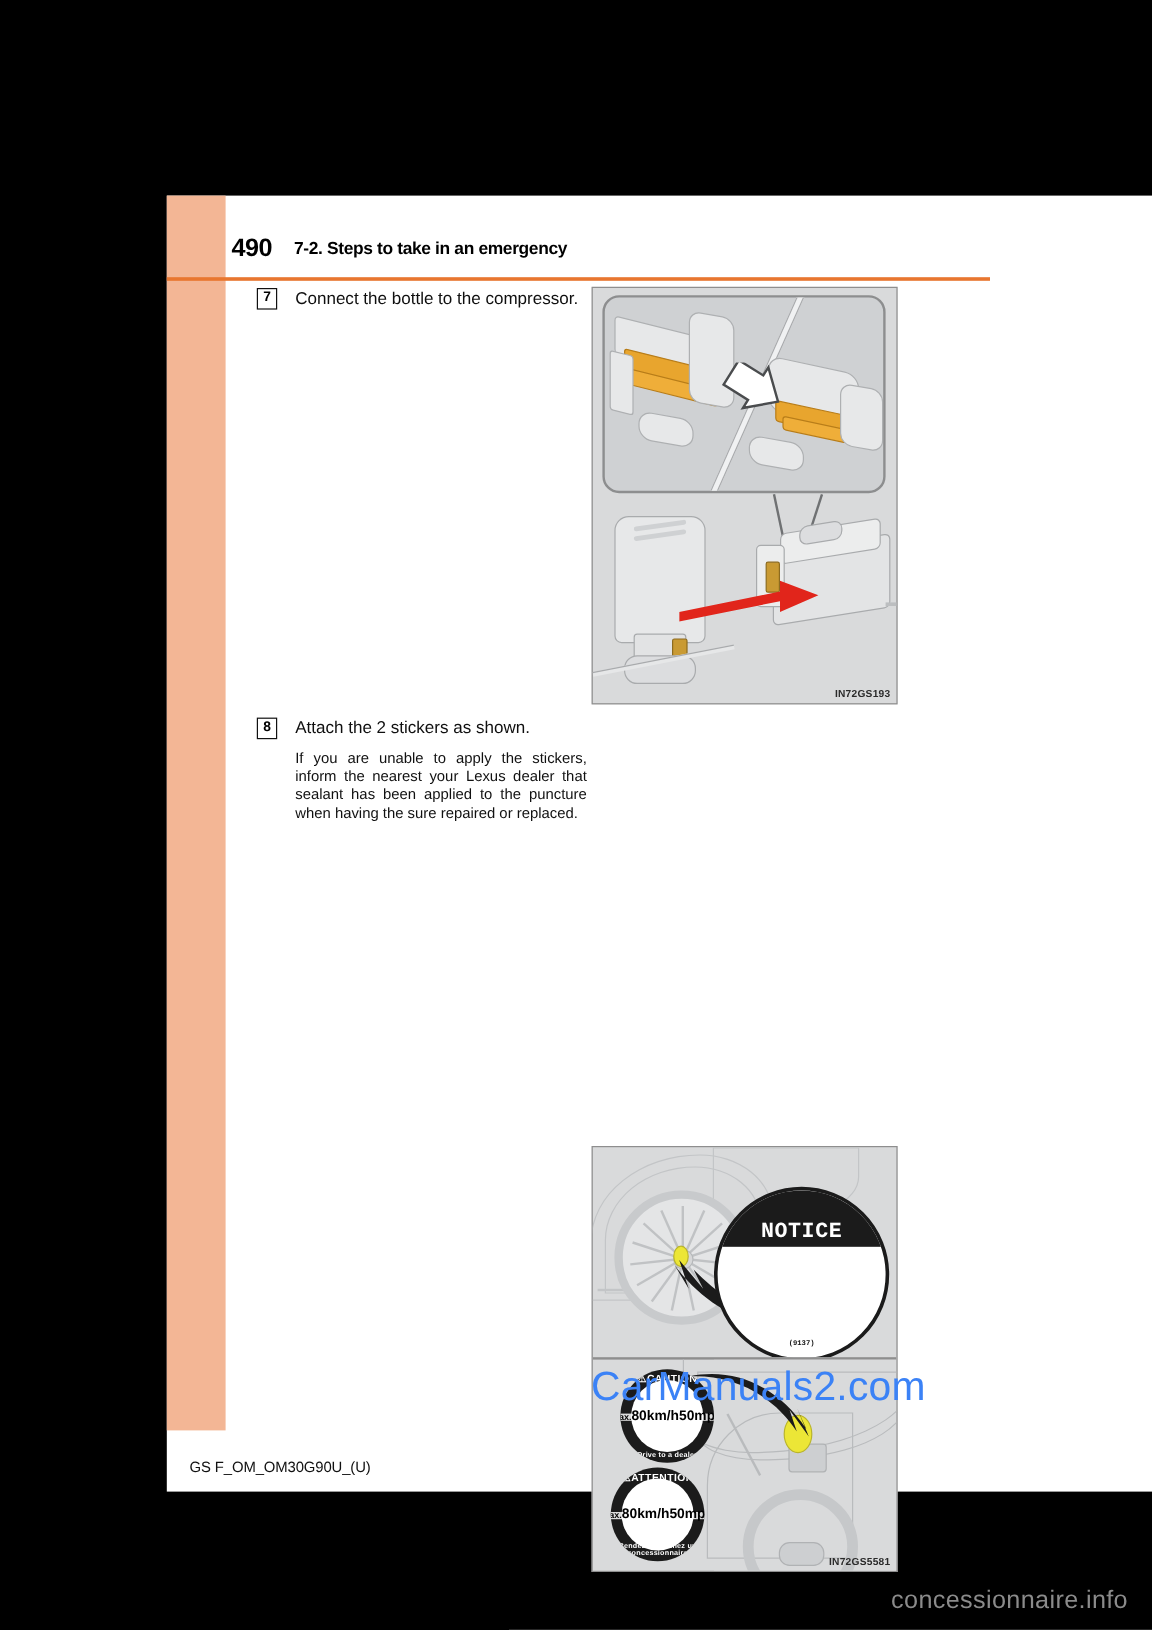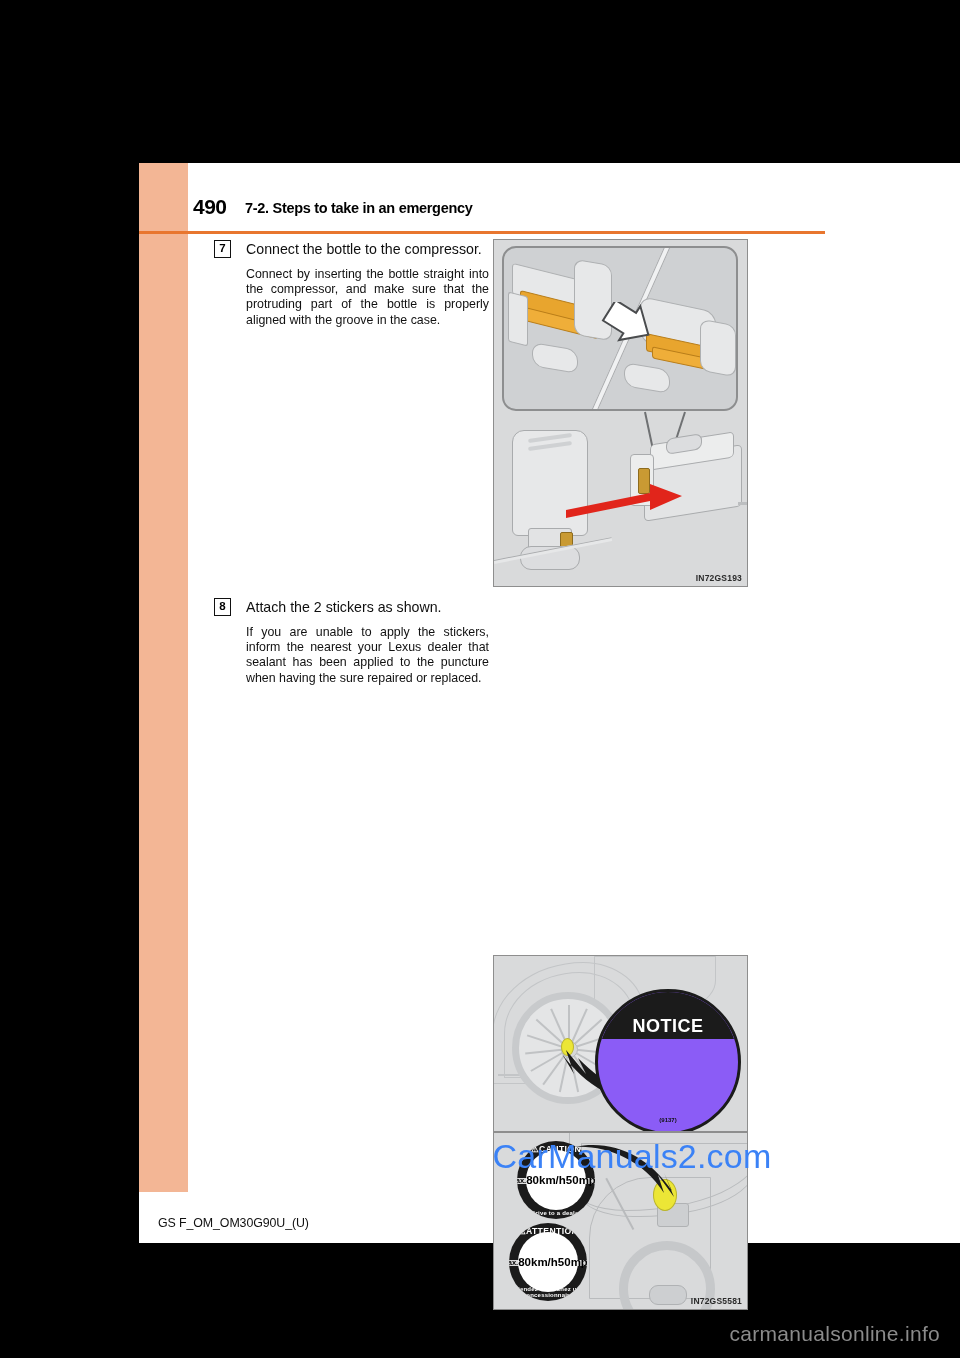--- a/index.html
+++ b/index.html
@@ -86,22 +86,22 @@
   .blade{
     position:absolute;background:#e7e8e9;border:1px solid #aeb0b2;
   }
   .callout-line{
     position:absolute;background:#6f7173;
   }
   
   #fig2{top:358px;width:255px;height:355px;}
   #notice-sticker{
     position:absolute;right:6px;top:33px;width:146px;height:146px;
-    border-radius:50%;background:#8b5cf6;border:3px solid #1b1b1b;
-    box-sizing:border-box;overflow:hidden;
+    border-radius:50%;background:#ffffff;border:3px solid #1b1b1b;
+    box-sizing:border-box;overflow:hidden;font-family:Liberation Mono, monospace;
   }
   #notice-head{
     position:absolute;left:0;top:0;width:100%;height:47px;
     background:#1b1b1b;color:#fff;
     display:flex;align-items:flex-end;justify-content:center;
     padding-bottom:2px;box-sizing:border-box;
     font-size:18px;font-weight:bold;letter-spacing:0.5px;
   }
   #notice-body{
     position:absolute;left:0;top:49px;width:100%;
@@ -197,23 +197,20 @@
   </div>
   <div id="header-rule"></div>
 
   <div id="content">
 
     <div class="step" style="position:absolute;left:0;top:0;width:686px;height:352px;">
       <div class="step-text-col" style="top:0;">
         <div class="step-head">
           <span class="step-num">7</span>
           <span>Connect the bottle to the compressor.</span>
-        </div>
-        <div class="step-body">
-          <p>Connect by inserting the bottle straight into the compressor, and make sure that the protruding part of the bottle is properly aligned with the groove in the case.</p>
         </div>
       </div>
 
       <div class="figure" id="fig1">
 
         <div id="fig1-inner">
 
           <div style="position:absolute;left:120px;top:-18px;width:4px;height:215px;background:#f0f1f2;border-left:1px solid #a9abad;border-right:1px solid #a9abad;transform:rotate(24deg);"></div>
 
           <div class="blade" style="left:8px;top:24px;width:72px;height:30px;border-radius:4px;transform:skewY(14deg);"></div>
@@ -368,13 +365,13 @@
         </div>
       </div>
     </div>
 
   </div>
 
   <div id="wm-main">CarManuals2.com</div>
   <div id="footer-code">GS F_OM_OM30G90U_(U)</div>
 </div>
 
-<div id="wm-bottom">carmanualsonline.info</div>
+<div id="wm-bottom">concessionnaire.info</div>
 
 </body></html>

